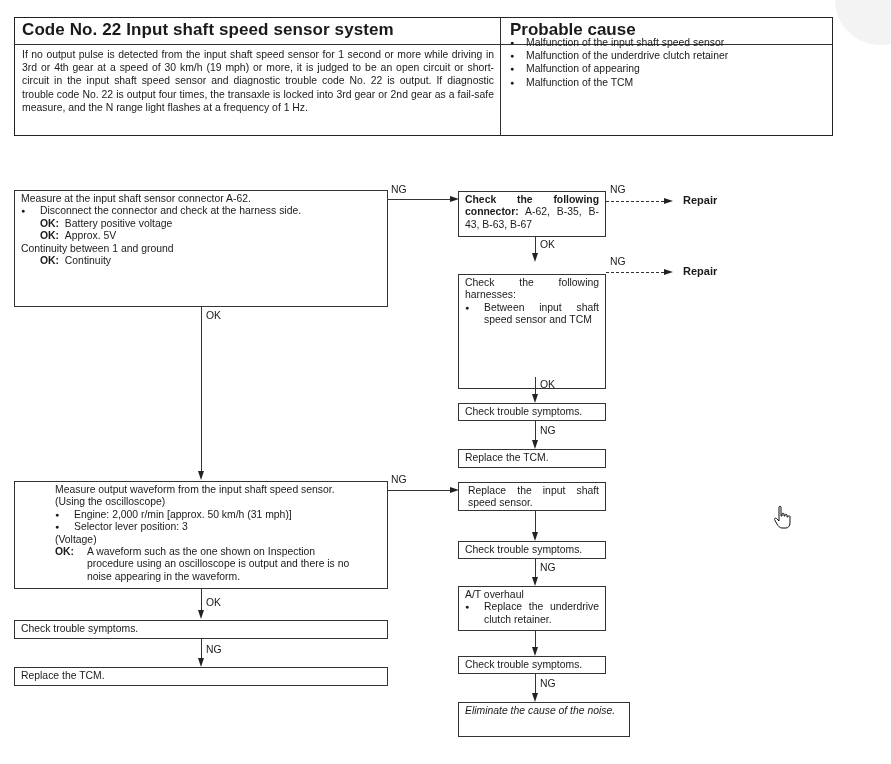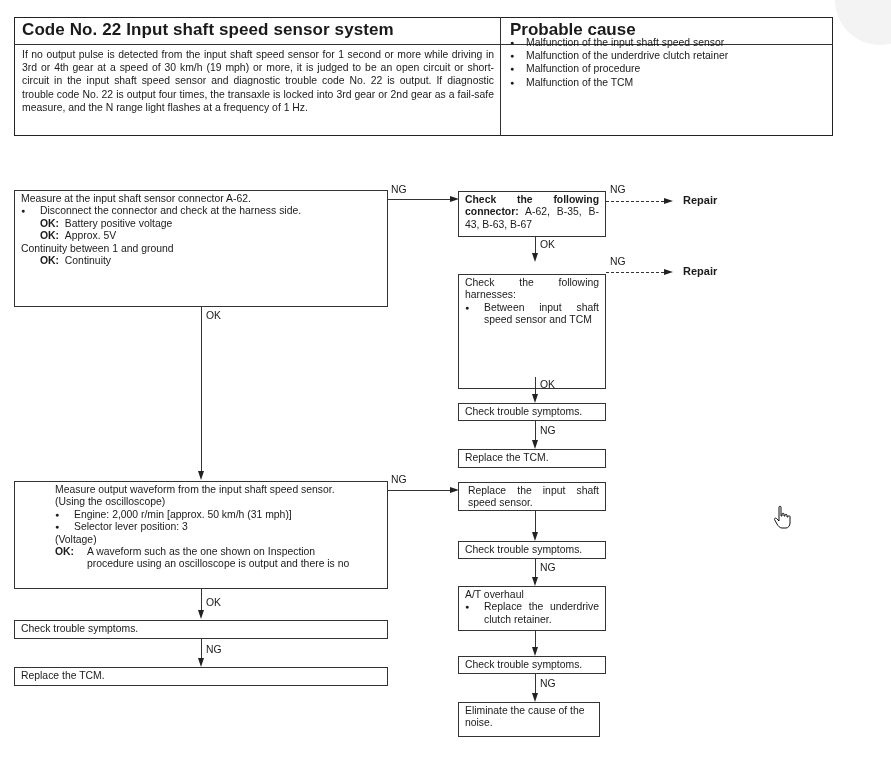--- a/index.html
+++ b/index.html
@@ -39,21 +39,21 @@
 
 <div class="abs tbl"></div>
 <div class="abs tbl-hdr-line"></div>
 <div class="abs tbl-div"></div>
 <div class="abs tbl-title">Code No. 22 Input shaft speed sensor system</div>
 <div class="abs tbl-cause-title">Probable cause</div>
 <div class="abs tbl-desc">If no output pulse is detected from the input shaft speed sensor for 1 second or more while driving in 3rd or 4th gear at a speed of 30 km/h (19 mph) or more, it is judged to be an open circuit or short-circuit in the input shaft speed sensor and diagnostic trouble code No. 22 is output. If diagnostic trouble code No. 22 is output four times, the transaxle is locked into 3rd gear or 2nd gear as a fail-safe measure, and the N range light flashes at a frequency of 1 Hz.</div>
 <ul class="abs cause-list">
   <li>Malfunction of the input shaft speed sensor</li>
   <li>Malfunction of the underdrive clutch retainer</li>
-  <li>Malfunction of procedure</li>
+  <li>Malfunction of appearing</li>
   <li>Malfunction of the TCM</li>
 </ul>
 
 <div class="abs box" style="left:14px;top:190px;width:374px;height:117px;">
   <div>Measure at the input shaft sensor connector A-62.</div>
   <div class="bul"><span class="dot">●</span><span>Disconnect the connector and check at the harness side.</span></div>
   <div class="ind"><b>OK:</b>&nbsp;&nbsp;<span>Battery positive voltage</span></div>
   <div class="ind"><b>OK:</b>&nbsp;&nbsp;<span>Approx. 5V</span></div>
   <div>Continuity between 1 and ground</div>
   <div class="ind"><b>OK:</b>&nbsp;&nbsp;<span>Continuity</span></div>
@@ -103,20 +103,21 @@
 <div class="abs box" style="left:14px;top:481px;width:374px;height:108px;padding-left:40px;">
   <div>Measure output waveform from the input shaft speed sensor.</div>
   <div>(Using the oscilloscope)</div>
   <div class="bul"><span class="dot">●</span><span>Engine: 2,000 r/min [approx. 50 km/h (31 mph)]</span></div>
   <div class="bul"><span class="dot">●</span><span>Selector lever position: 3</span></div>
   <div>(Voltage)</div>
   <div style="position:relative;padding-left:32px;">
     <b style="position:absolute;left:0;top:0;">OK:</b>
     <div>A waveform such as the one shown on Inspection</div>
     <div>procedure using an oscilloscope  is output and there is no</div>
+    <div>noise appearing in the waveform.</div>
   </div>
 </div>
 
 <div class="abs hline" style="left:388px;top:490px;width:62px;"></div>
 <div class="abs arrow-r" style="left:450px;top:487px;"></div>
 <div class="abs lbl" style="left:391px;top:474px;">NG</div>
 
 <div class="abs vline" style="left:201px;top:589px;height:22px;"></div>
 <div class="abs arrow-d" style="left:198px;top:610px;"></div>
 <div class="abs lbl" style="left:206px;top:597px;">OK</div>
@@ -147,17 +148,17 @@
 
 <div class="abs vline" style="left:535px;top:631px;height:17px;"></div>
 <div class="abs arrow-d" style="left:532px;top:647px;"></div>
 
 <div class="abs box" style="left:458px;top:656px;width:148px;height:18px;padding-top:2px;">Check trouble symptoms.</div>
 
 <div class="abs vline" style="left:535px;top:674px;height:20px;"></div>
 <div class="abs arrow-d" style="left:532px;top:693px;"></div>
 <div class="abs lbl" style="left:540px;top:678px;">NG</div>
 
-<div class="abs box" style="left:458px;top:702px;width:142px;height:35px;">Eliminate the cause of the noise.</div>
+<div class="abs box" style="left:458px;top:702px;width:172px;height:35px;font-style:italic;">Eliminate the cause of the noise.</div>
 
 <svg class="abs cursor" viewBox="0 0 22 26">
   <path d="M7 2 C7 1 9 1 9 2 L9 11 L10 11 L10 9 C10 8 12 8 12 9 L12 11 L13 11 L13 10 C13 9 15 9 15 10 L15 12 L16 12 L16 11.5 C16 10.5 18 10.5 18 11.5 L18 18 C18 21 16 23 14 23 L10 23 C8 23 6 21 5 19 L2.5 14.5 C2 13.5 3.5 12.5 4.5 13.5 L7 16 Z" fill="#ffffff" stroke="#111" stroke-width="1" stroke-linejoin="round"></path>
 </svg>
 
 </body></html>

